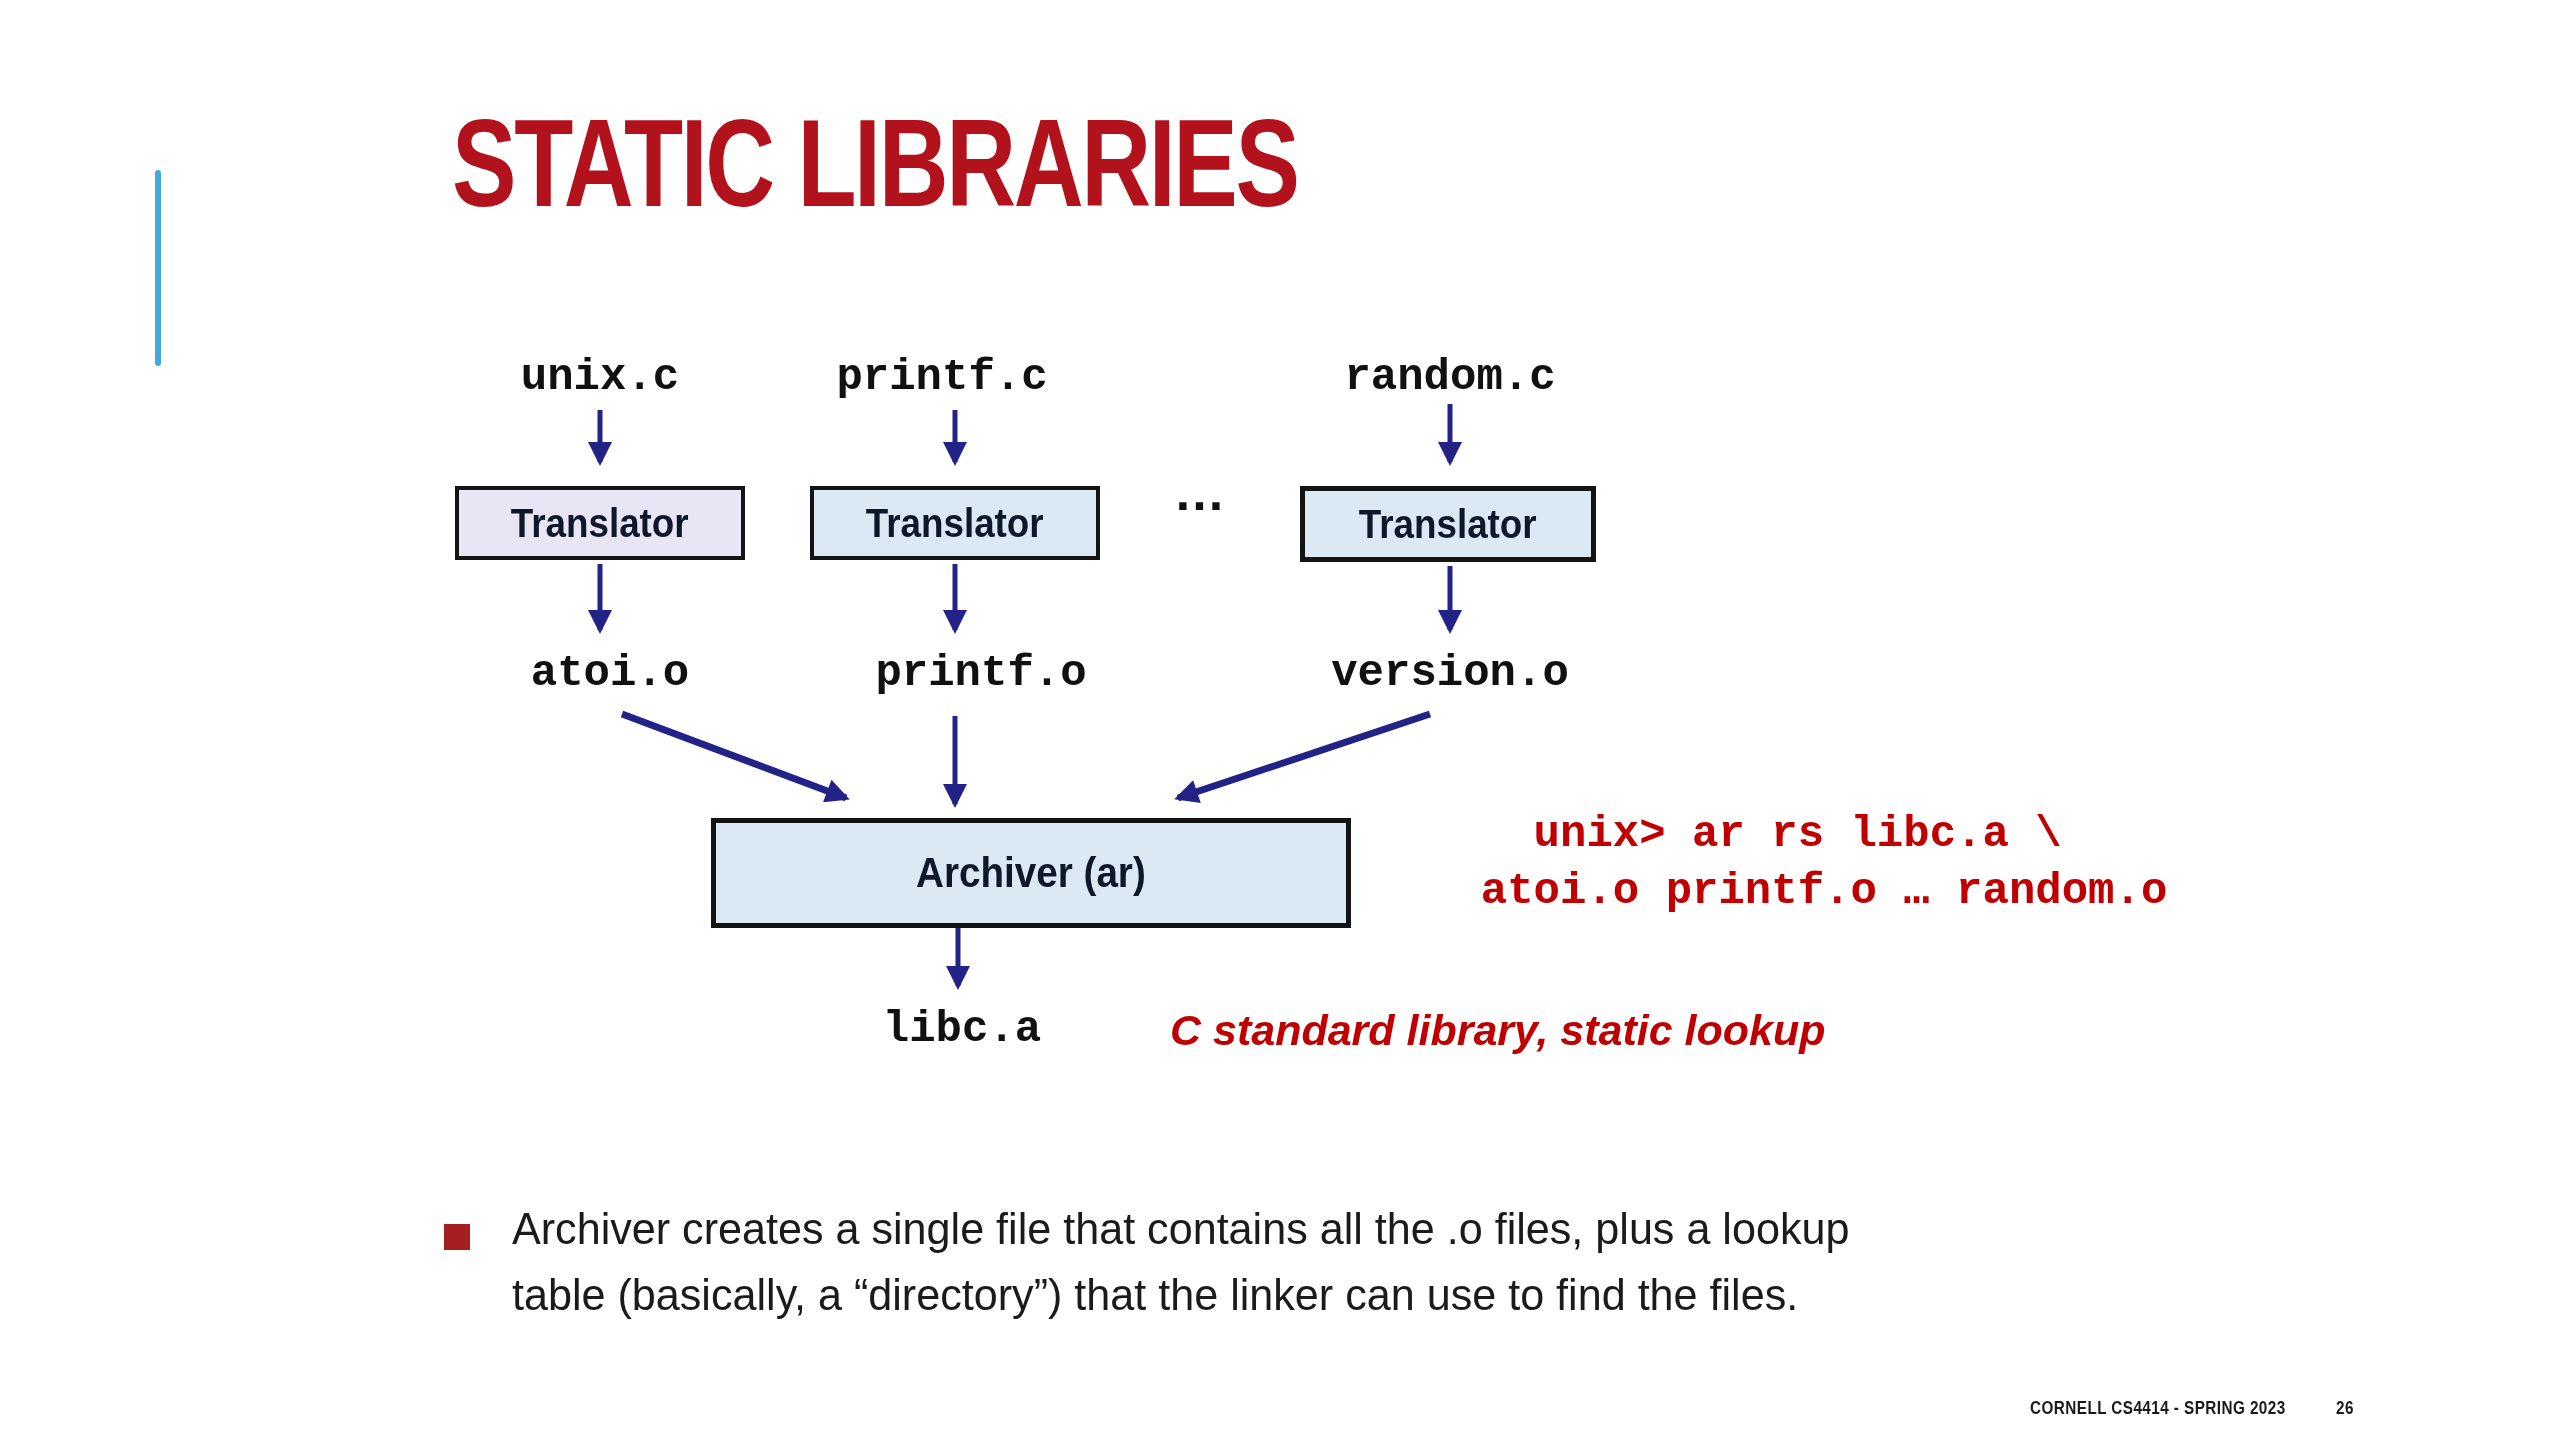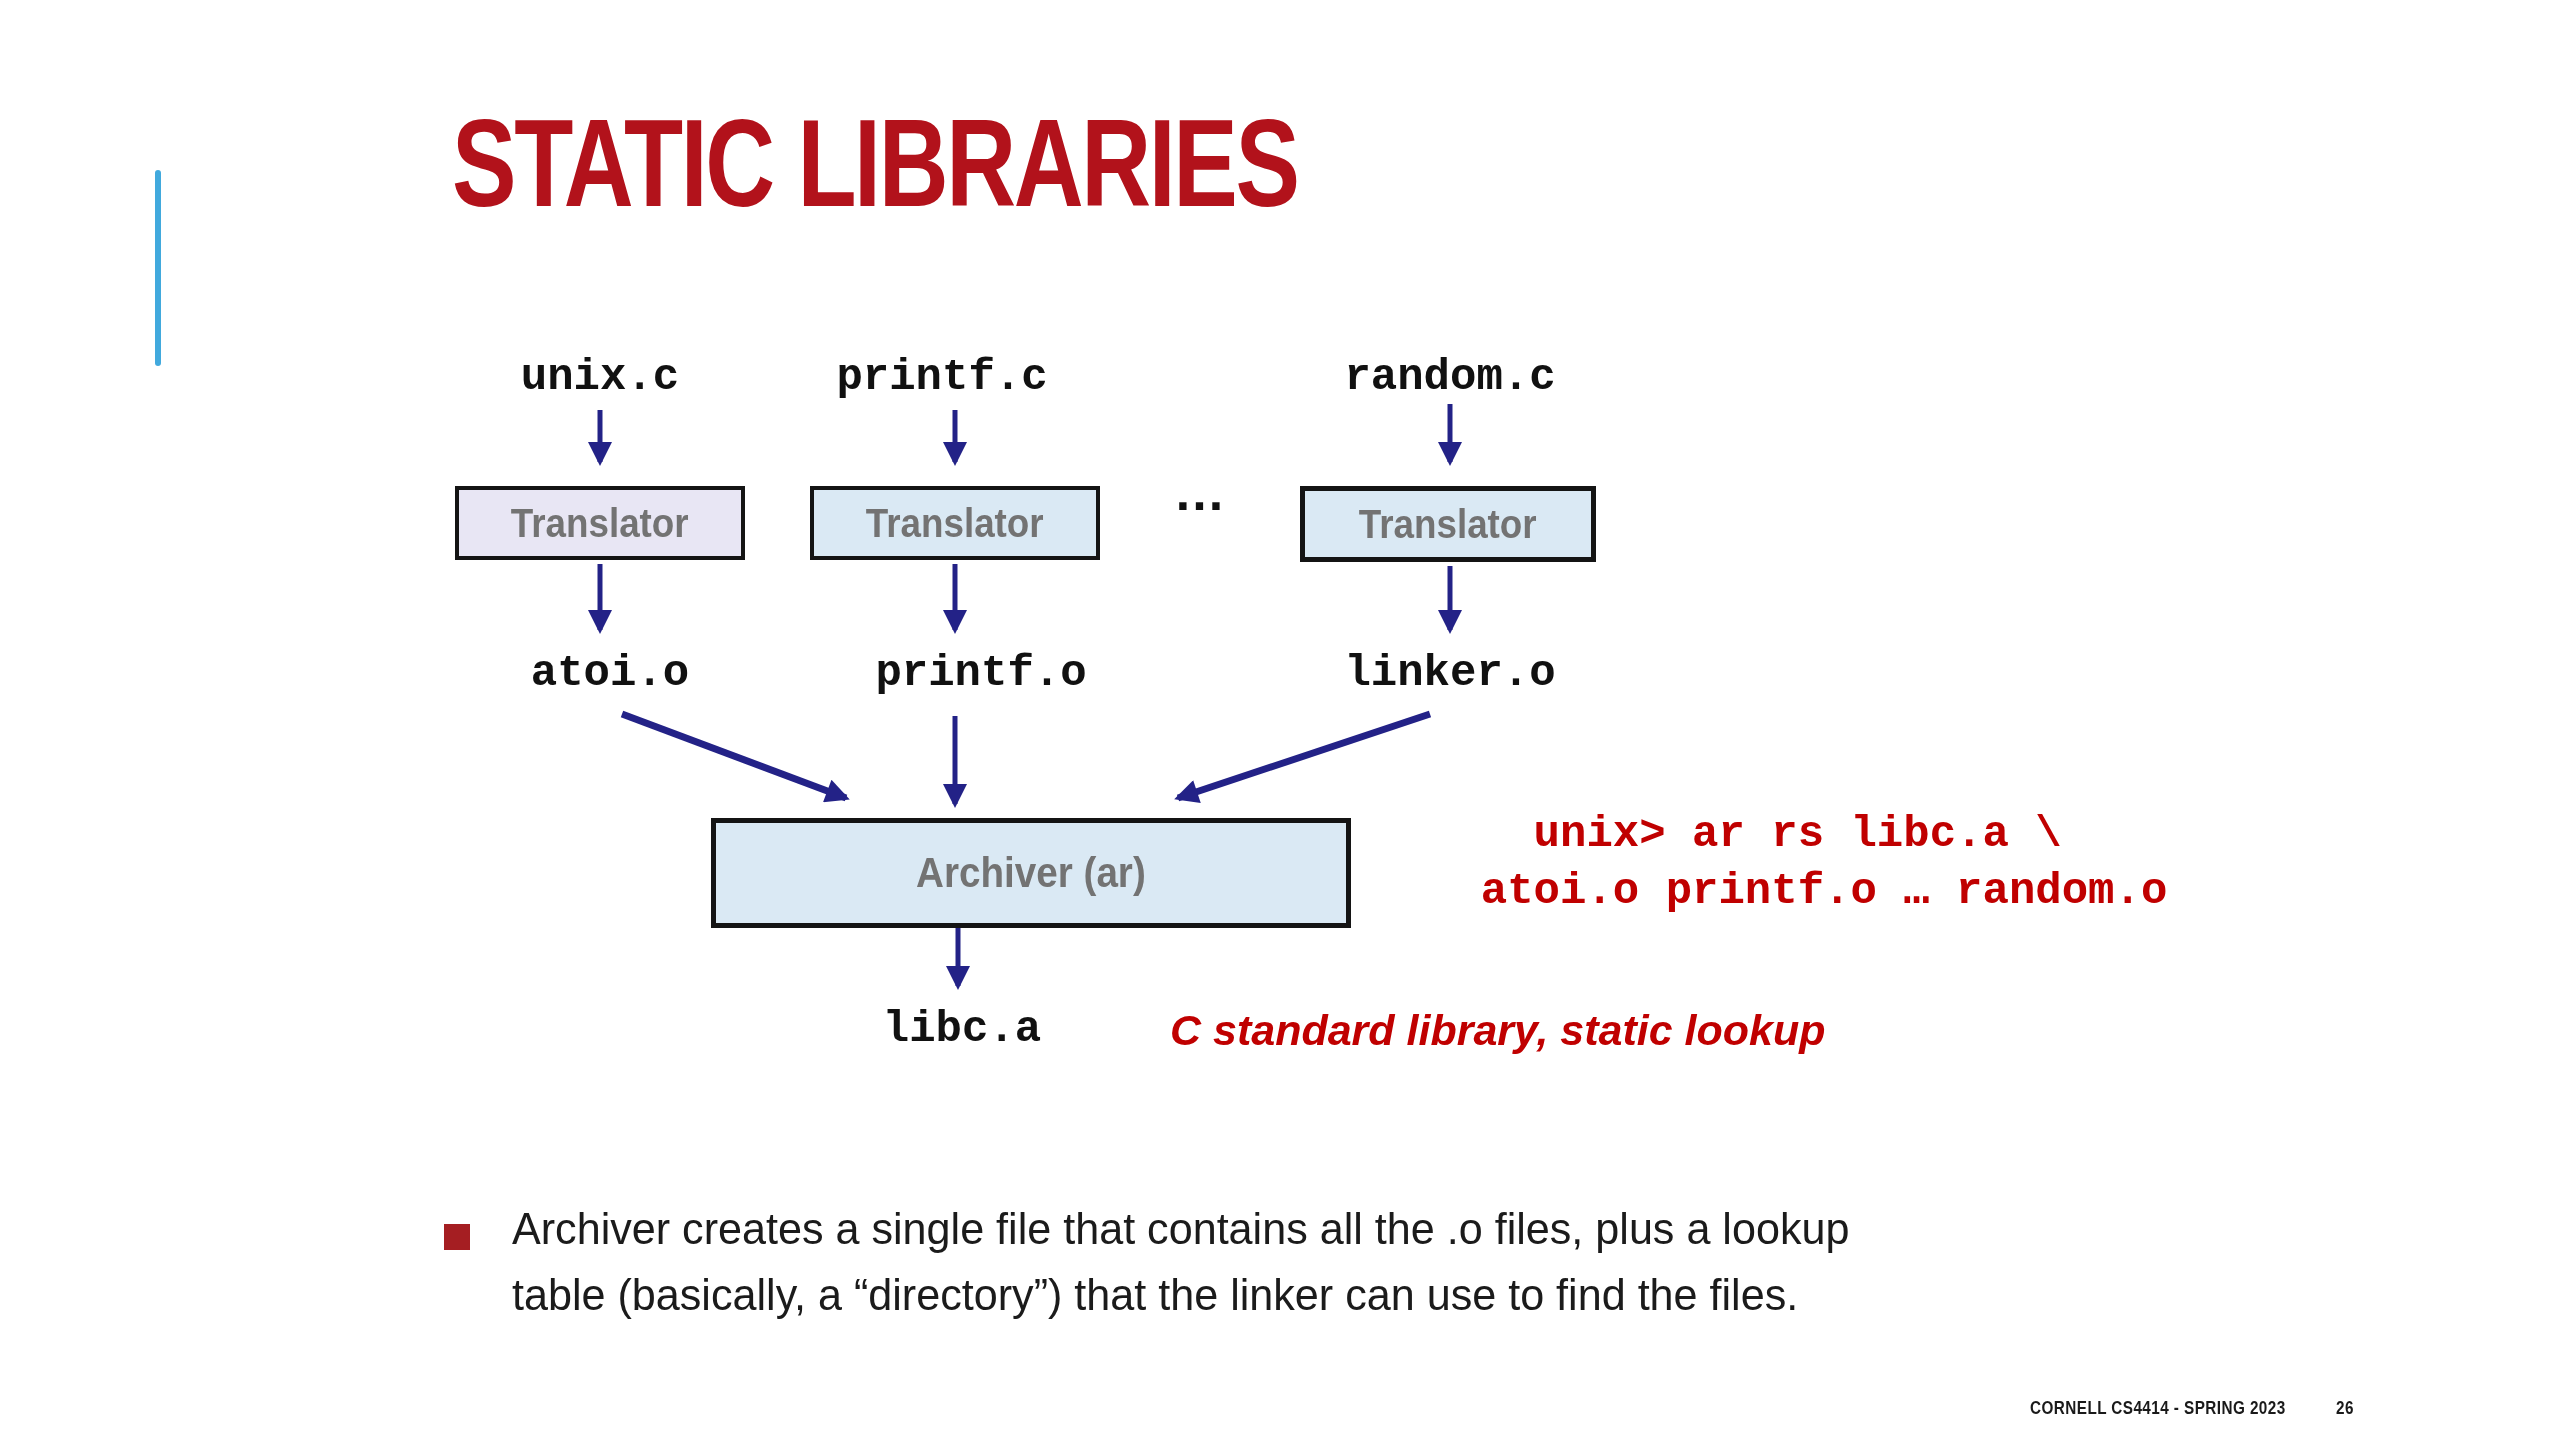--- a/index.html
+++ b/index.html
@@ -22,21 +22,21 @@
   #arrow-layer{left:0;top:0;width:2560px;height:1440px;}
   #arrow-layer line{stroke:var(--navy);}
   .ah{fill:var(--navy);}
   .mono-label{
     font-family:"Liberation Mono","DejaVu Sans Mono",monospace;font-weight:bold;
     font-size:44px;color:#111;white-space:nowrap;transform:translateX(-50%);
   }
   .node-box{
     display:flex;align-items:center;justify-content:center;
     background:var(--box-blue);border:4px solid var(--border-black);
-    font-weight:bold;font-size:40px;color:#737373;
+    font-weight:bold;font-size:40px;color:#0f172a;
   }
   .node-box .bx-label{transform:scaleX(0.92);white-space:nowrap;}
   #translator-1{left:455px;top:486px;width:290px;height:74px;background:var(--box-lavender);}
   #translator-2{left:810px;top:486px;width:290px;height:74px;}
   #translator-3{left:1300px;top:486px;width:296px;height:76px;border-width:5px;}
   #ellipsis{left:1200px;top:462px;font-size:52px;font-weight:bold;color:#111;transform:translateX(-50%);letter-spacing:1px;}
   #archiver-box{left:711px;top:818px;width:640px;height:110px;border-width:5px;font-size:42px;}
   #cmd-block{
     left:1428px;top:806px;font-family:"Liberation Mono","DejaVu Sans Mono",monospace;
     font-weight:bold;font-size:44px;line-height:57px;color:var(--code-red);white-space:pre;text-align:center;
@@ -101,21 +101,21 @@
   <div id="translator-2" class="abs node-box">
     <span class="bx-label">Translator</span>
   </div>
   <div id="ellipsis" class="abs">…</div>
   <div id="translator-3" class="abs node-box">
     <span class="bx-label">Translator</span>
   </div>
 
   <div id="obj-atoi" class="abs mono-label">atoi.o</div>
   <div id="obj-printf" class="abs mono-label">printf.o</div>
-  <div id="obj-random" class="abs mono-label">linker.o</div>
+  <div id="obj-random" class="abs mono-label">version.o</div>
 
   <div id="archiver-box" class="abs node-box">
     <span class="bx-label">Archiver (ar)</span>
   </div>
 
   <div id="cmd-block" class="abs">unix&gt; ar rs libc.a \
   atoi.o printf.o … random.o</div>
 
   <div id="output-label" class="abs mono-label">libc.a</div>
   <div id="caption" class="abs">C standard library, static lookup</div>

